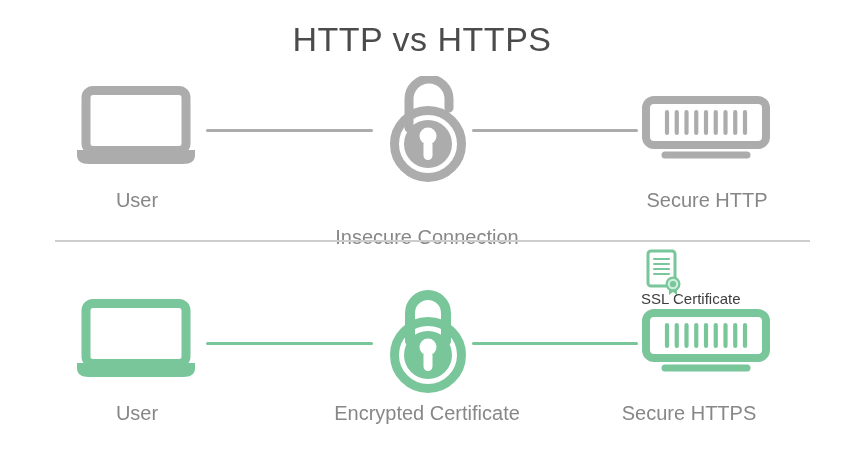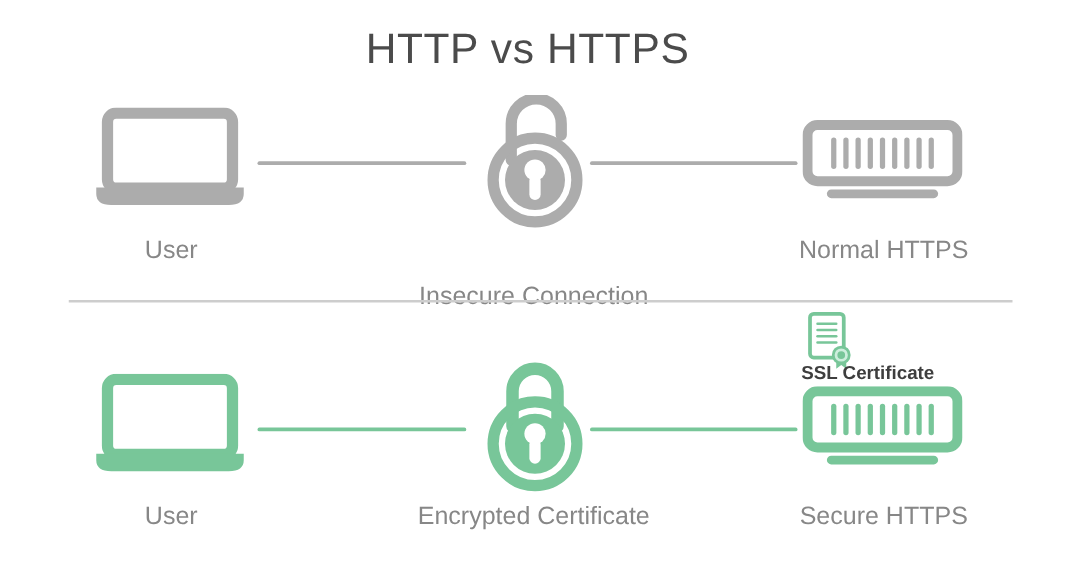--- a/index.html
+++ b/index.html
@@ -16,21 +16,21 @@
   .gray  { color:var(--c-insecure); }
   .green { color:var(--c-secure); }
   .conn-line { position:absolute; height:3px; border-radius:2px; background:currentColor; }
   .divider { position:absolute; left:55px; top:240px; width:755px; height:2px; background:var(--c-divider); }
   .node-label {
     position:absolute; transform:translateX(-50%);
     font-size:20px; color:var(--c-label); white-space:nowrap;
   }
   .ssl-label {
     position:absolute; left:641px; top:290px;
-    font-size:15px; font-weight:700; color:var(--c-ssl); white-space:nowrap;
+    font-size:15px; font-weight:400; color:var(--c-ssl); white-space:nowrap;
   }
 </style>
 </head>
 <body>
 
 <div class="canvas">
 
   <h1 class="title">HTTP vs HTTPS</h1>
 
   <section>
@@ -69,21 +69,21 @@
           <line x1="83.5" y1="16" x2="83.5" y2="37"></line>
           <line x1="93.25" y1="16" x2="93.25" y2="37"></line>
           <line x1="103" y1="16" x2="103" y2="37"></line>
         </g>
         <line x1="23" y1="59" x2="105" y2="59" stroke="currentColor" stroke-width="7" stroke-linecap="round"></line>
       </svg>
     </span>
 
     <div class="node-label" style="left:137px; top:189px;">User</div>
     <div class="node-label" style="left:427px; top:189px;margin-top:37px;">Insecure Connection</div>
-    <div class="node-label" style="left:707px; top:189px;">Normal HTTPS</div>
+    <div class="node-label" style="left:707px; top:189px;">Secure HTTP</div>
   </section>
 
   <div class="divider"></div>
 
   <section>
 
     <span class="icon green" style="left:74px; top:299px;">
       <svg width="124" height="82" viewBox="0 0 124 82" aria-hidden="true">
         <rect x="12" y="4.5" width="100" height="60" rx="7" fill="none" stroke="currentColor" stroke-width="9"></rect>
         <path d="M3 64 H121 V69 Q121 78 109 78 H15 Q3 78 3 69 Z" fill="currentColor"></path>
@@ -134,16 +134,16 @@
           <line x1="83.5" y1="16" x2="83.5" y2="37"></line>
           <line x1="93.25" y1="16" x2="93.25" y2="37"></line>
           <line x1="103" y1="16" x2="103" y2="37"></line>
         </g>
         <line x1="23" y1="59" x2="105" y2="59" stroke="currentColor" stroke-width="7" stroke-linecap="round"></line>
       </svg>
     </span>
 
     <div class="node-label" style="left:137px; top:402px;">User</div>
     <div class="node-label" style="left:427px; top:402px;">Encrypted Certificate</div>
-    <div class="node-label" style="left:707px; top:402px;text-align:right;">Secure HTTPS</div>
+    <div class="node-label" style="left:689px; top:402px;text-align:right;">Secure HTTPS</div>
   </section>
 
 </div>
 
 </body></html>

